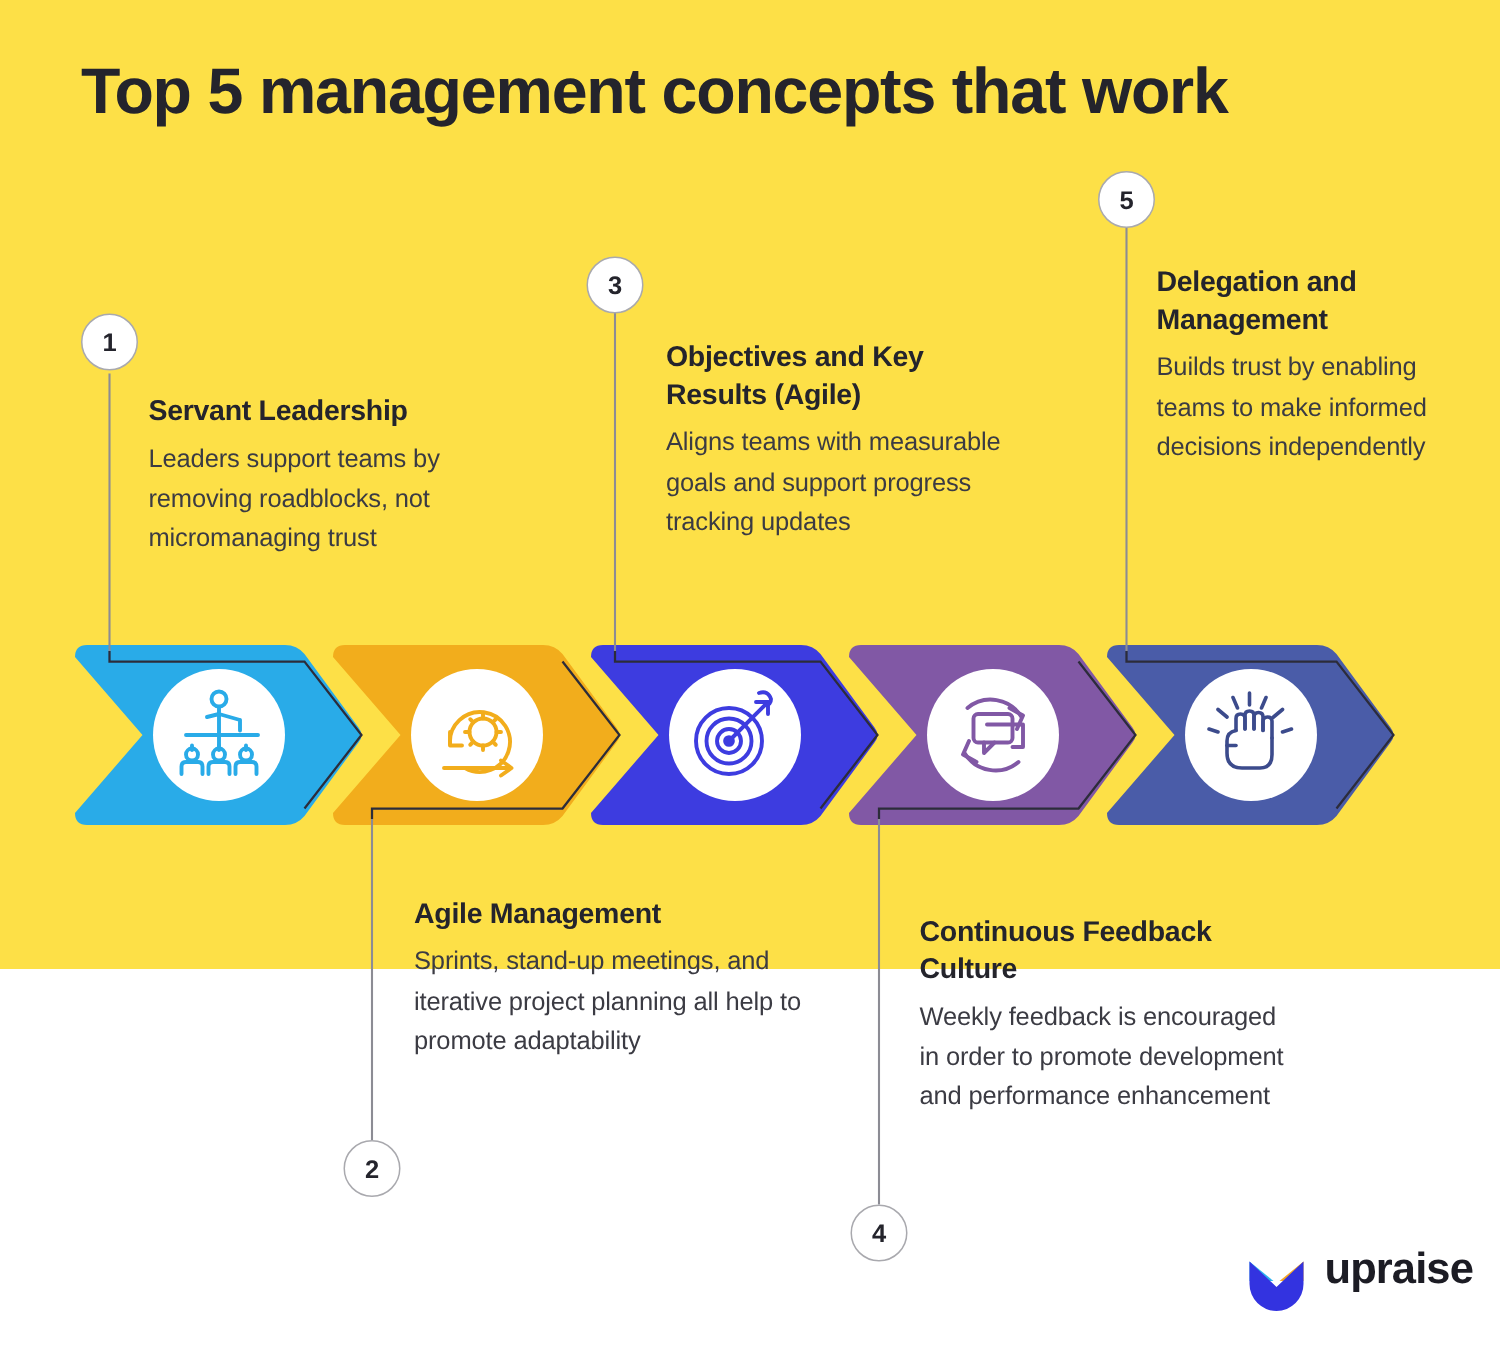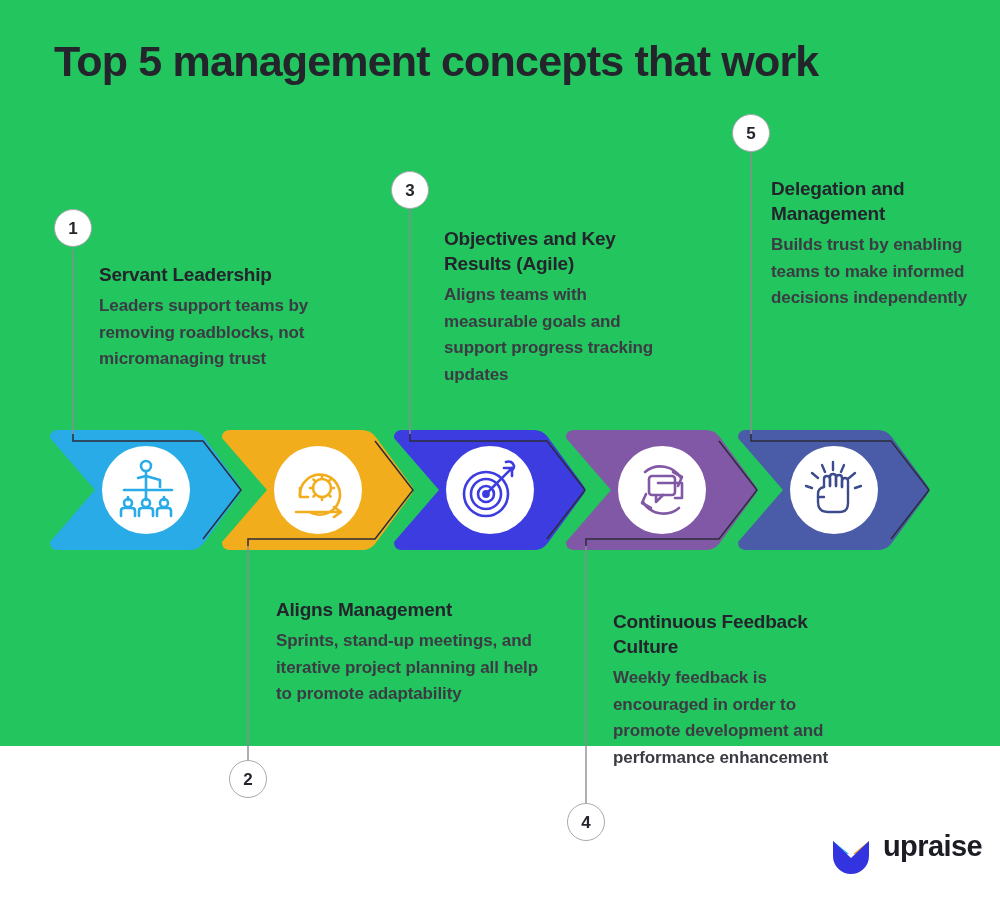--- a/index.html
+++ b/index.html
@@ -4,22 +4,22 @@
 <style>
   * { box-sizing: border-box; margin: 0; padding: 0; }
   html, body {
     width: 1000px; height: 902px;
     background: #ffffff;
     font-family: "Liberation Sans", sans-serif;
     overflow: hidden;
   }
   #stage {
     position: relative;
-    width: 1000px; height: 746px;
-    background: #22c55e;
+    width: 1000px; height: 646px;
+    background: #fde047;
   }
 
   
   #title {
     position: absolute;
     left: 54px; top: 38px;
     width: 900px;
     font-size: 43px;
     font-weight: 700;
     letter-spacing: -0.8px;
@@ -59,21 +59,21 @@
   .block .b-title {
     font-size: 19px;
     font-weight: 700;
     color: #24242c;
     line-height: 1.32;
     letter-spacing: -0.2px;
     margin-bottom: 6px;
   }
   .block .b-body {
     font-size: 17px;
-    font-weight: 700;
+    font-weight: 400;
     color: #3b3b43;
     line-height: 1.56;
     letter-spacing: -0.1px;
   }
 
   #block1 { left: 99px; top: 262px;  width: 240px; }
   #block2 { left: 276px; top: 597px; width: 262px; }
   #block3 { left: 444px; top: 226px; width: 232px; }
   #block4 { left: 613px; top: 609px; width: 248px; }
   #block5 { left: 771px; top: 176px; width: 212px; }
@@ -235,21 +235,21 @@
   <div class="badge" style="left:732px; top:114px;">
     <span>5</span>
   </div>
 
   <div id="block1" class="block">
     <div class="b-title">Servant Leadership</div>
     <div class="b-body">Leaders support teams by removing roadblocks, not micromanaging trust</div>
   </div>
 
   <div id="block2" class="block">
-    <div class="b-title">Aligns Management</div>
+    <div class="b-title">Agile Management</div>
     <div class="b-body">Sprints, stand-up meetings, and iterative project planning all help to promote adaptability</div>
   </div>
 
   <div id="block3" class="block">
     <div class="b-title">Objectives and Key Results (Agile)</div>
     <div class="b-body">Aligns teams with measurable goals and support progress tracking updates</div>
   </div>
 
   <div id="block4" class="block">
     <div class="b-title">Continuous Feedback Culture</div>

